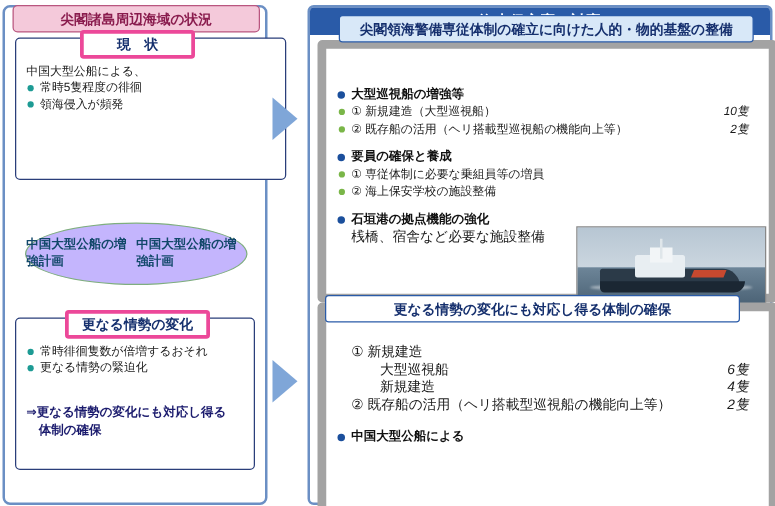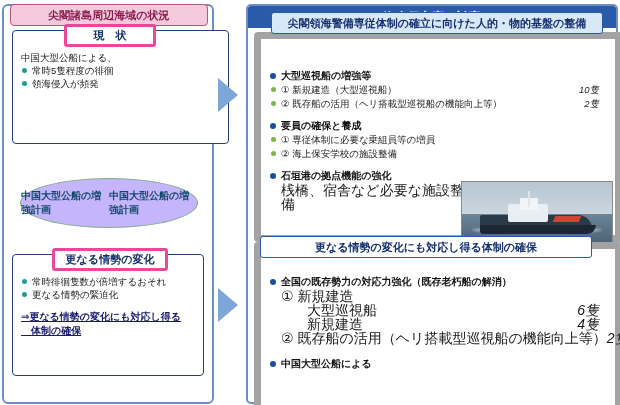--- a/index.html
+++ b/index.html
@@ -94,21 +94,21 @@
   .hdr{position:relative;padding-left:12px;font-weight:bold;font-size:10px;line-height:14px;color:#111;}
   .hdr:before{
     content:"";position:absolute;left:1px;top:4px;width:6px;height:6px;
     border-radius:50%;background:#1b4f9c;
   }
   .sub{position:relative;padding-left:12px;font-size:9.5px;line-height:14px;}
   .sub:before{
     content:"";position:absolute;left:2px;top:4px;width:5px;height:5px;
     border-radius:50%;background:#7ab648;
   }
-  .num{font-size:14px;line-height:14px;}
+  .num{font-size:11px;line-height:14px;}
   .row{display:flex;align-items:baseline;}
   .row .lbl{flex:0 0 auto;}
   .row .dots{flex:1 1 auto;}
   .row .val{flex:0 0 auto;text-align:right;white-space:nowrap;font-style:italic;}
 
   
   #photo{
     position:absolute;left:200px;top:142px;width:150px;height:72px;
     border:1px solid #888;overflow:hidden;
     background:linear-gradient(#9fb4c6 0%,#b9c8d4 42%,#7e96ab 43%,#5d7488 100%);
@@ -167,21 +167,21 @@
       <div>中国大型公船の増強計画</div>
       <div>中国大型公船の増強計画</div>
     </div>
 
     <div class="panel" id="chg-box">
       <div style="position:absolute;left:8px;top:20px;width:174px;">
         <ul class="bullet-list">
           <li class="bl">常時徘徊隻数が倍増するおそれ</li>
           <li class="bl">更なる情勢の緊迫化</li>
         </ul>
-        <div class="concl" style="margin-top:9px;white-space:pre-line;text-decoration:underline;">⇒更なる情勢の変化にも対応し得る
+        <div class="concl" style="margin-top:23px;white-space:pre-line;">⇒更なる情勢の変化にも対応し得る
 　体制の確保</div>
       </div>
     </div>
     <div class="panel-head" id="chg-head">更なる情勢の変化</div>
   </div>
 
   <div class="arrow arrow-blue" style="left:218px;top:78px;"></div>
   <div class="arrow arrow-blue" style="left:218px;top:288px;"></div>
 
   <div class="right-col">
@@ -223,21 +223,20 @@
         <div class="super"></div>
         <div class="super2"></div>
         <div class="mast"></div>
         <div class="stripe"></div>
       </div>
     </div>
     <div class="rbanner" id="r1-banner">尖閣領海警備専従体制の確立に向けた人的・物的基盤の整備</div>
 
     <div class="rpanel" id="r2">
       <div style="position:absolute;left:8px;top:26px;width:338px;">
-        <div class="hdr">全国の既存勢力の対応力強化（既存老朽船の解消）</div>
 
         <div class="num" style="padding-left:12px;">① 新規建造</div>
 
         <div class="num" style="padding-left:24px;">
           <div class="row">
             <span class="lbl">　大型巡視船</span>
             <span class="dots"></span>
             <span class="val" style="padding-right:8px;">6隻</span>
           </div>
           <div class="row">

